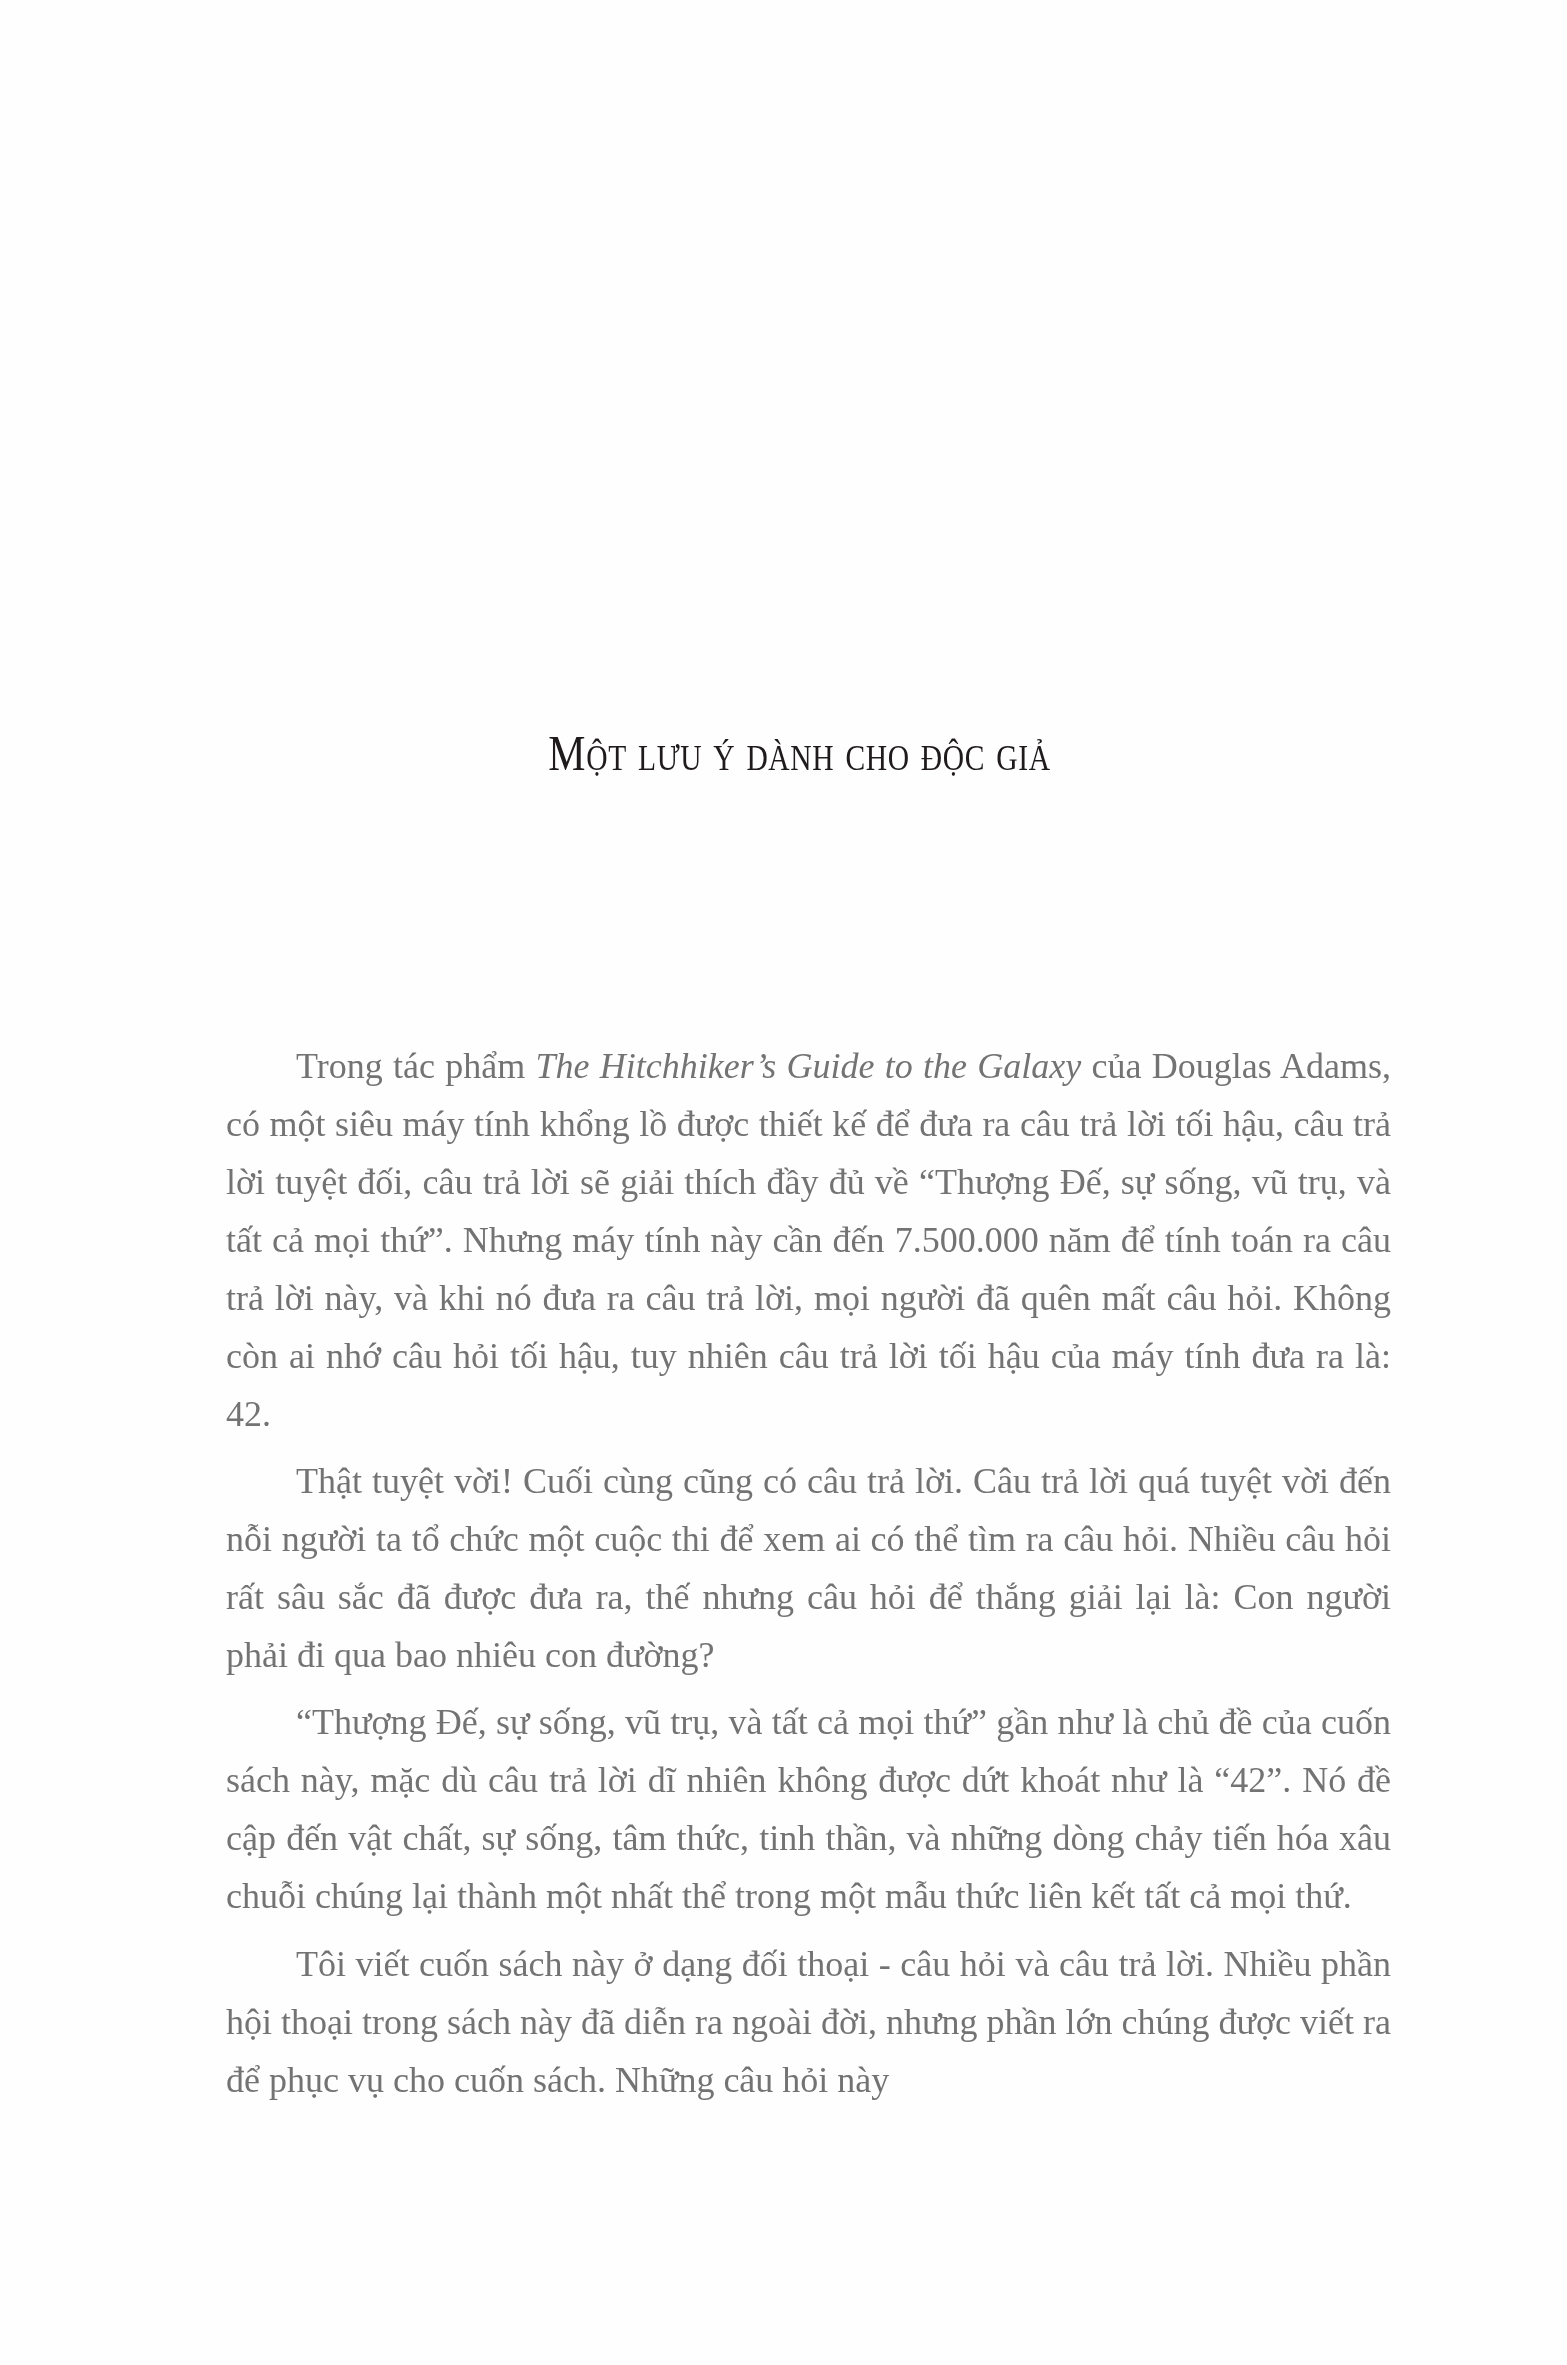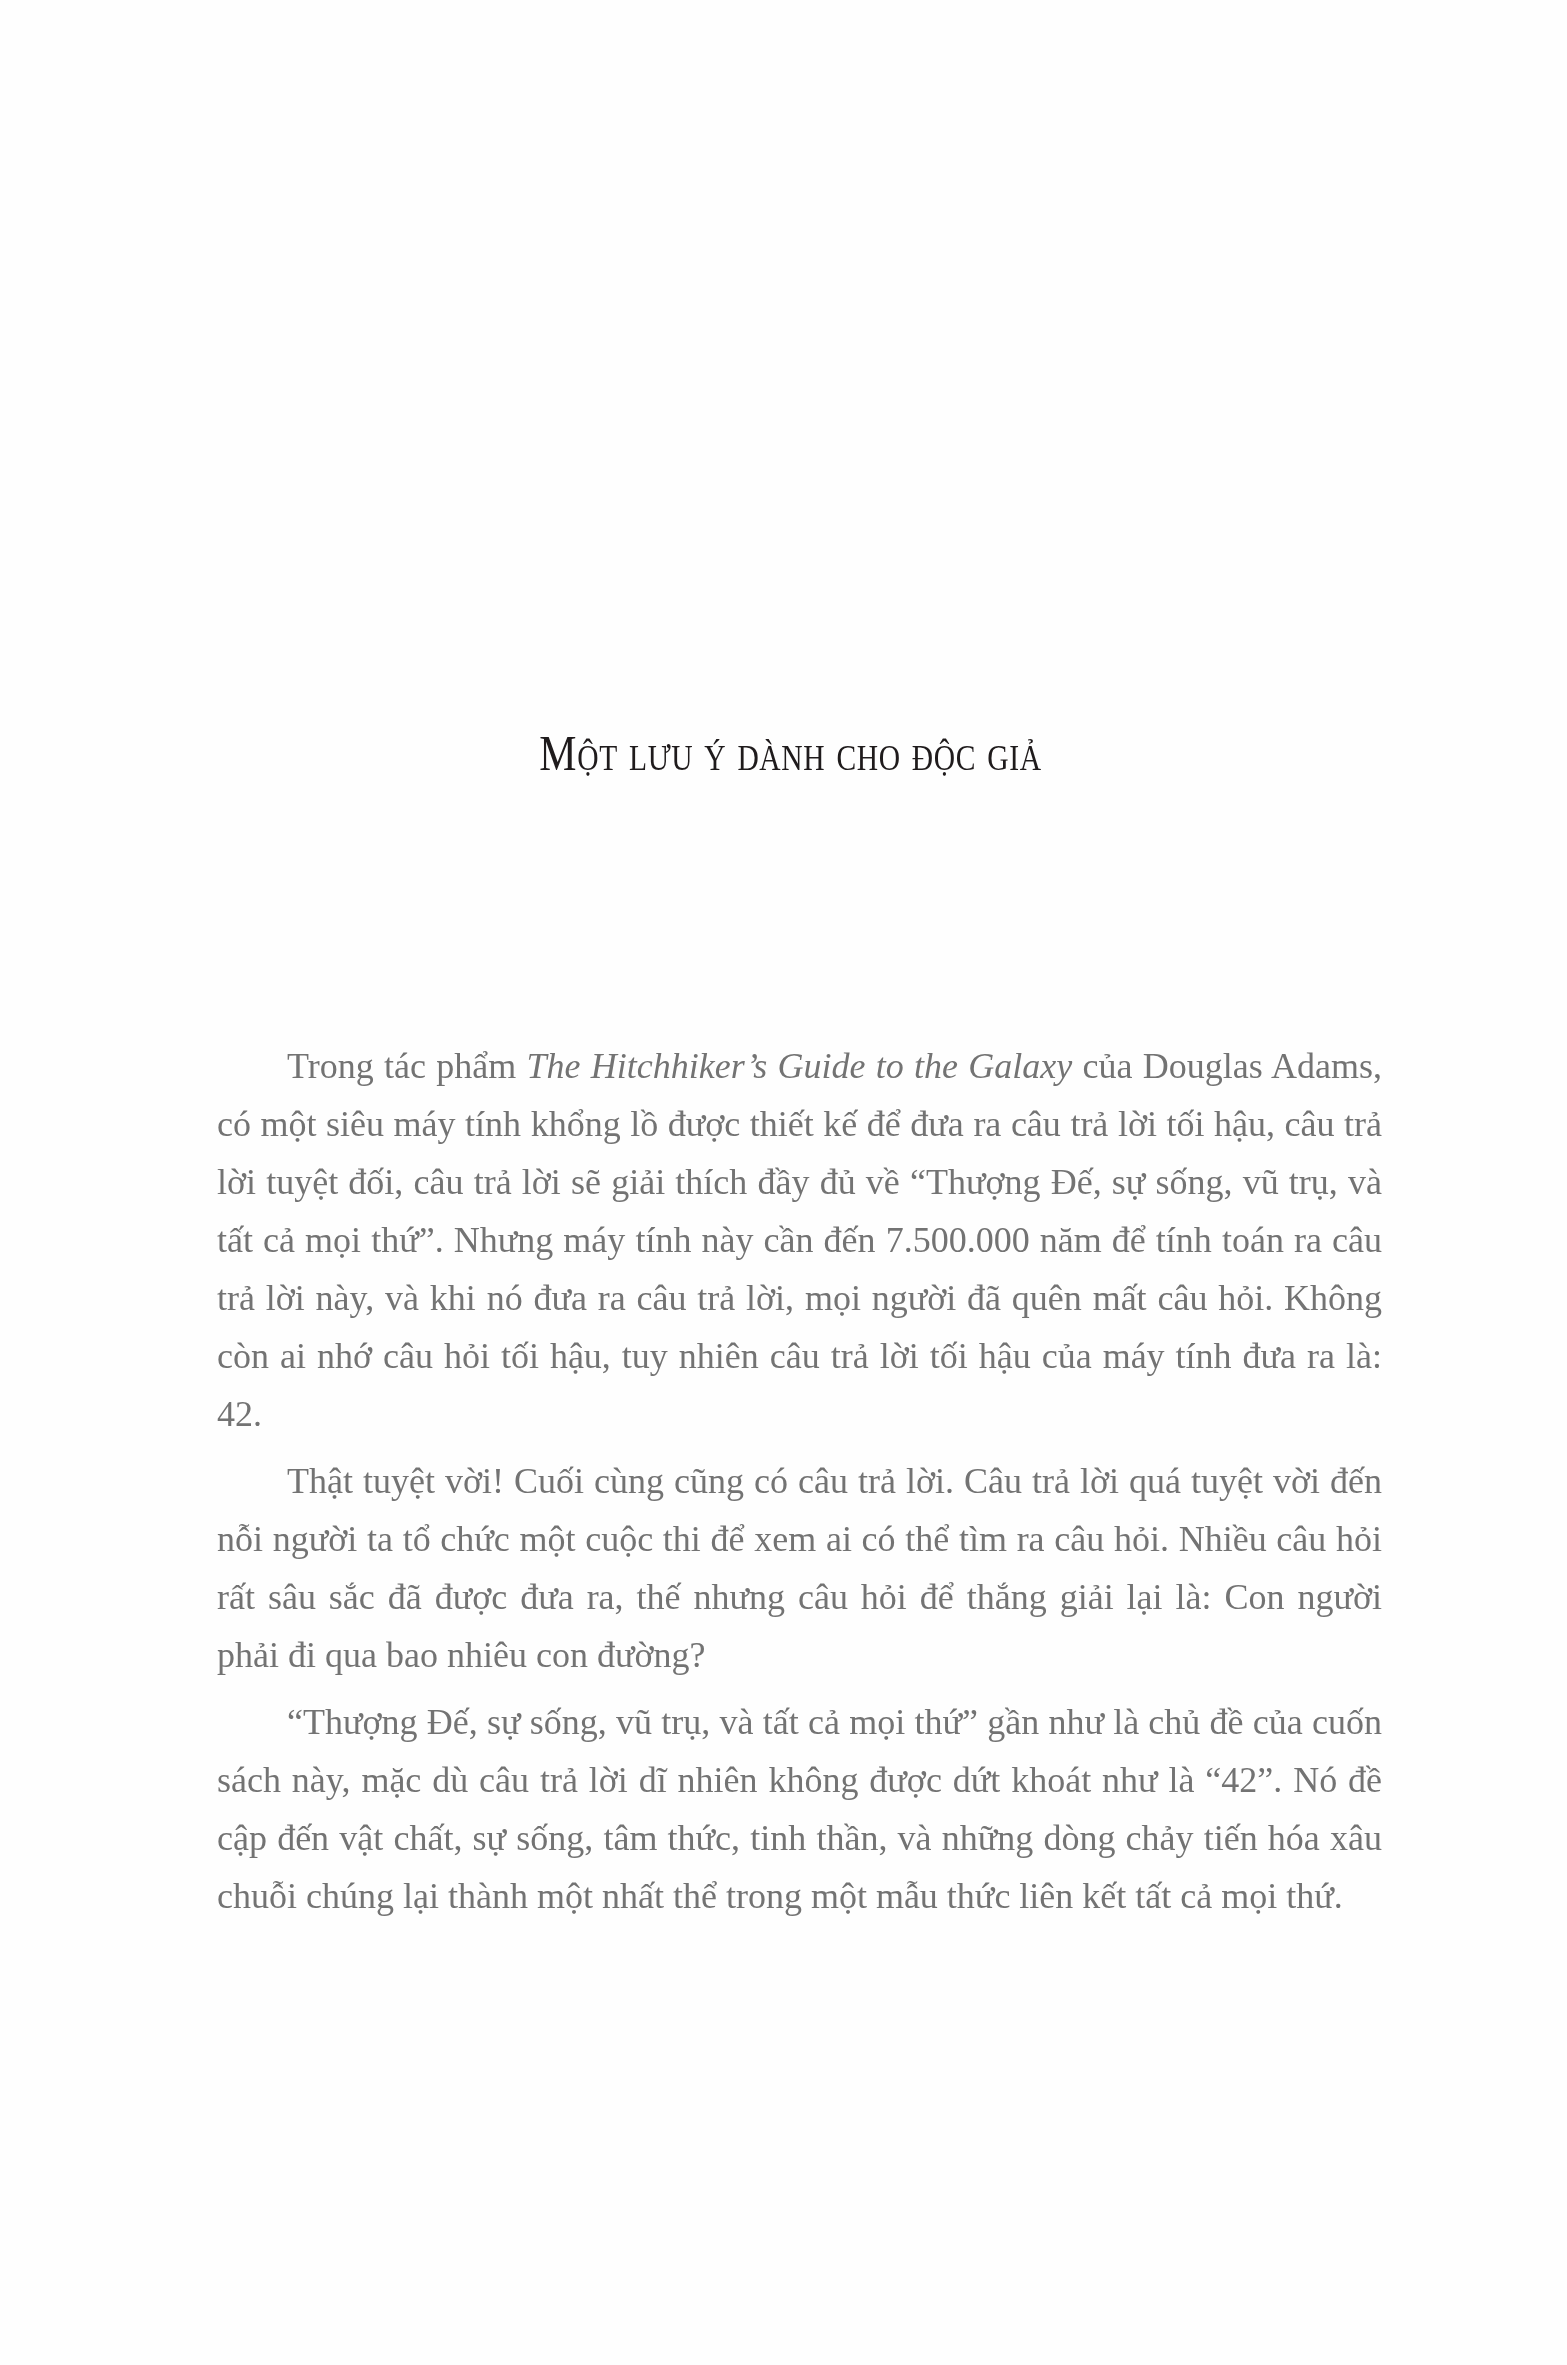--- a/index.html
+++ b/index.html
@@ -1,17 +1,17 @@
 <!DOCTYPE html>
 <html style="font-size:12.2px"><head>
 <meta charset="utf-8">
 <style>
   html, body { margin: 0; padding: 0; background: #fefefe; }
   body { width: 1567px; height: 2366px; position: relative; overflow: hidden; color: #231f20; }
-  .page { position: absolute; left: 7px; top: 0; width: 1366px; height: 2366px; background: #fefefe; }
+  .page { position: absolute; left: 16px; top: 0; width: 1366px; height: 2366px; background: #fefefe; }
   .title {
     position: absolute; left: 0; top: 723px; width: 1567px; text-align: center;
     font-family: "Liberation Serif", serif; font-size: 51px; letter-spacing: 0.8px;
     transform: scaleX(0.82); transform-origin: center;
     font-variant: small-caps; color: #1f1b1c; line-height: 61px; white-space: nowrap;
   }
   .body {
     position: absolute; left: 210px; top: 1037px; width: 1165px;
     font-family: "Liberation Serif", serif; font-size: 36px; line-height: 58px;
     text-align: justify; color: #737373;
@@ -22,15 +22,16 @@
 </head>
 <body>
 
 <div class="page">
   <div class="title">Một lưu ý dành cho độc giả</div>
 
   <div class="body">
     <p><span>Trong tác phẩm </span><em>The Hitchhiker’s Guide to the Galaxy</em><span> của Douglas Adams, có một siêu máy tính khổng lồ được thiết kế để đưa ra câu trả lời tối hậu, câu trả lời tuyệt đối, câu trả lời sẽ giải thích đầy đủ về “Thượng Đế, sự sống, vũ trụ, và tất cả mọi thứ”. Nhưng máy tính này cần đến 7.500.000 năm để tính toán ra câu trả lời này, và khi nó đưa ra câu trả lời, mọi người đã quên mất câu hỏi. Không còn ai nhớ câu hỏi tối hậu, tuy nhiên câu trả lời tối hậu của máy tính đưa ra là: 42.</span></p>
     <p>Thật tuyệt vời! Cuối cùng cũng có câu trả lời. Câu trả lời quá tuyệt vời đến nỗi người ta tổ chức một cuộc thi để xem ai có thể tìm ra câu hỏi. Nhiều câu hỏi rất sâu sắc đã được đưa ra, thế nhưng câu hỏi để thắng giải lại là: Con người phải đi qua bao nhiêu con đường?</p>
     <p>“Thượng Đế, sự sống, vũ trụ, và tất cả mọi thứ” gần như là chủ đề của cuốn sách này, mặc dù câu trả lời dĩ nhiên không được dứt khoát như là “42”. Nó đề cập đến vật chất, sự sống, tâm thức, tinh thần, và những dòng chảy tiến hóa xâu chuỗi chúng lại thành một nhất thể trong một mẫu thức liên kết tất cả mọi thứ.</p>
+    <p>Tôi viết cuốn sách này ở dạng đối thoại - câu hỏi và câu trả lời. Nhiều phần hội thoại trong sách này đã diễn ra ngoài đời, nhưng phần lớn chúng được viết ra để phục vụ cho cuốn sách. Những câu hỏi này</p>
   </div>
 </div>
 
 
 </body></html>

